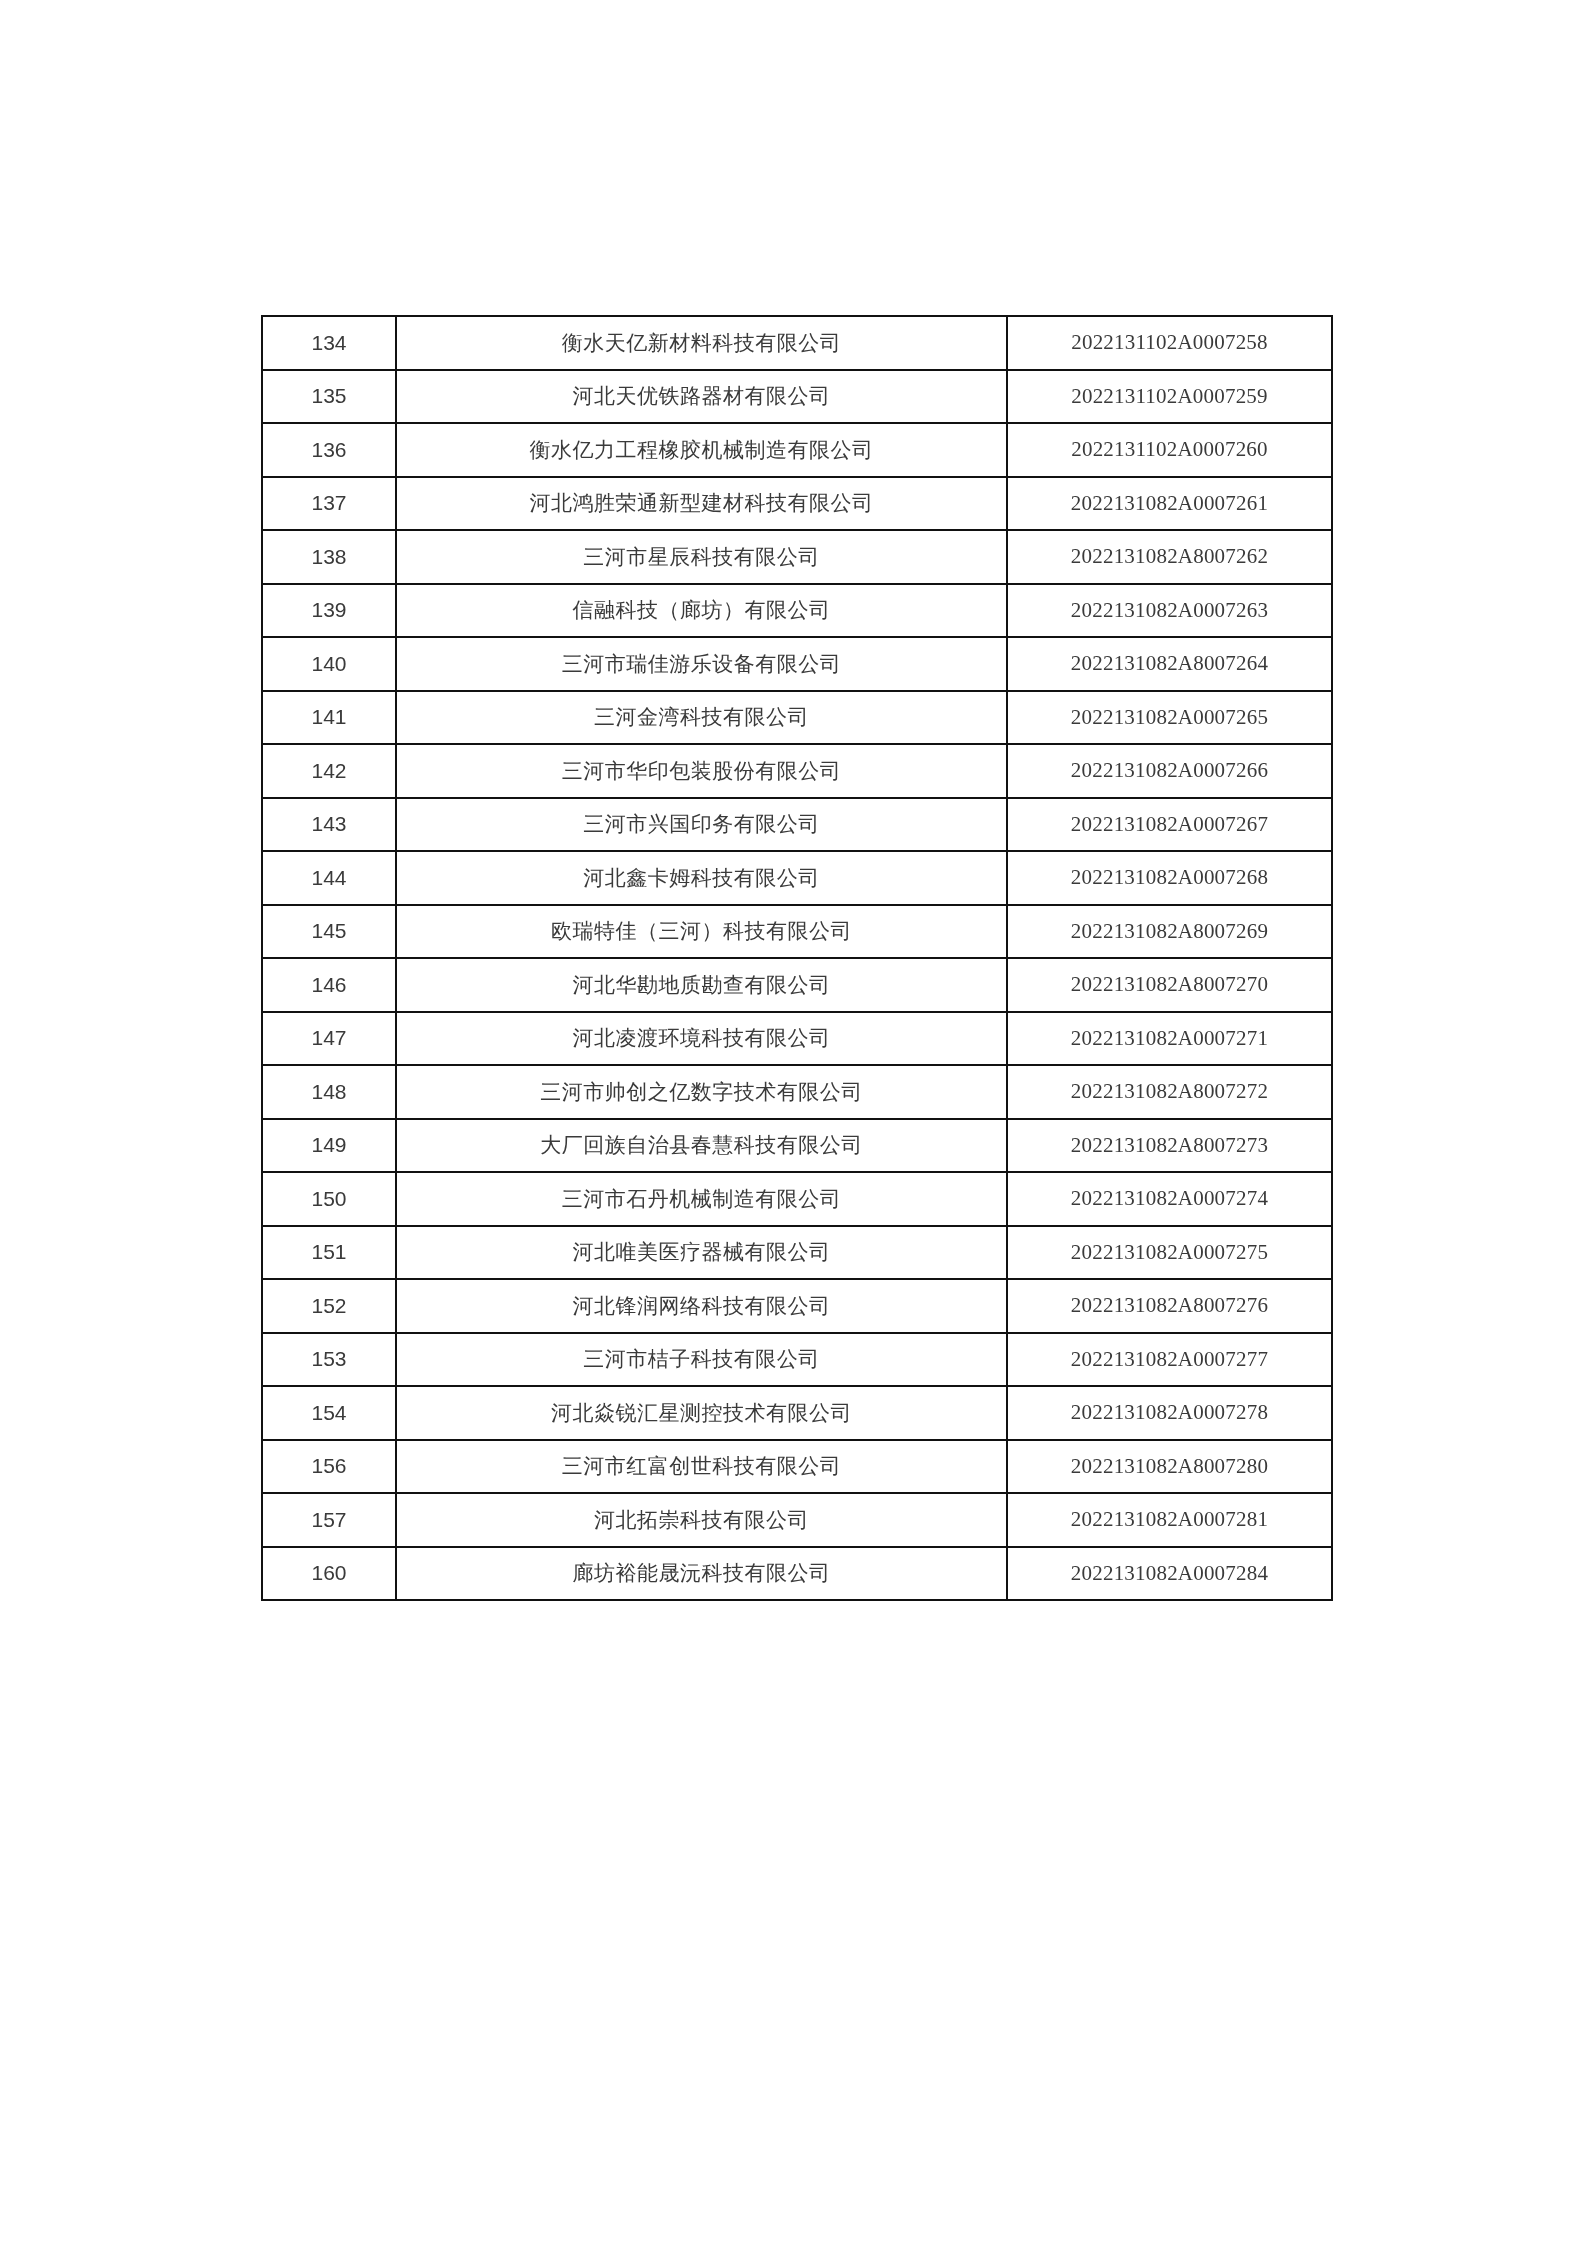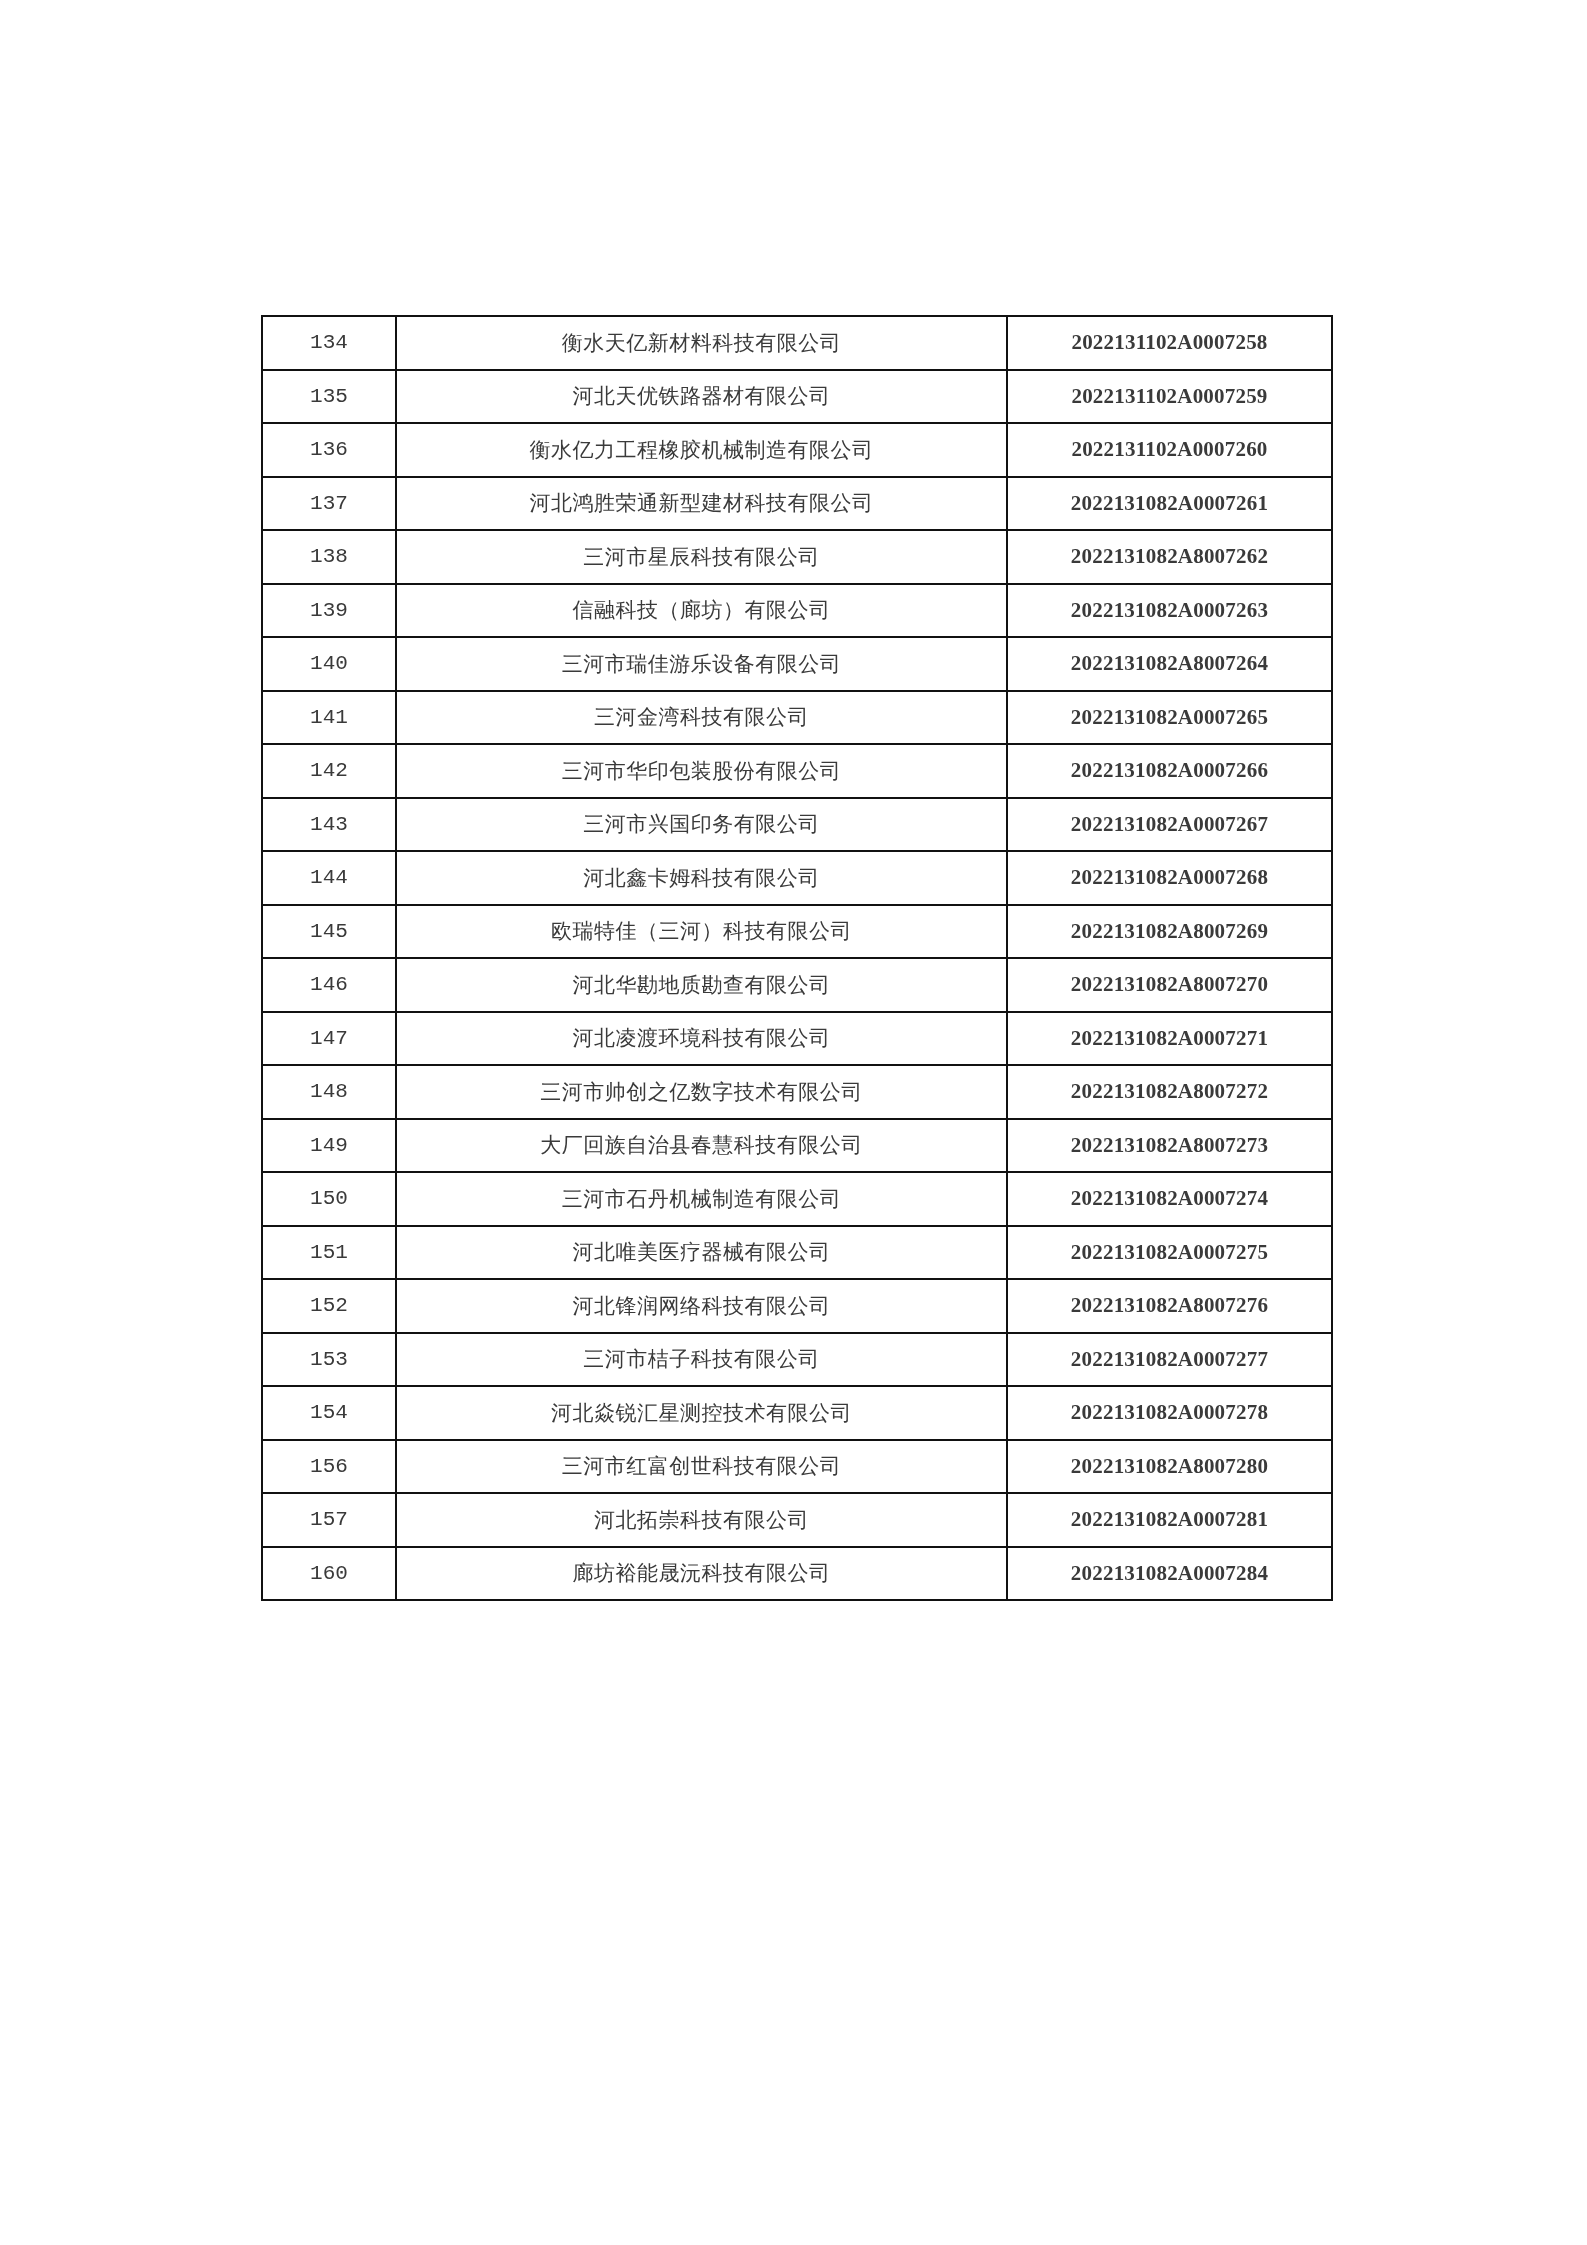--- a/index.html
+++ b/index.html
@@ -3,23 +3,23 @@
 <meta charset="utf-8">
 <style>
   html, body { margin: 0; padding: 0; background: #ffffff; }
   body { width: 1587px; height: 2245px; position: relative; overflow: hidden;
          font-family: "DejaVu Serif", "Liberation Serif", serif; color: #333; }
   .page { position: absolute; left: 0; top: 0; width: 1587px; height: 2245px; background: #fff; }
   table.registry { position: absolute; left: 261px; top: 315px; width: 1064px;
                    border-collapse: collapse; table-layout: fixed; }
   table.registry td { border: 2.5px solid #111; height: 51.5px; padding: 0;
                       text-align: center; vertical-align: middle; font-size: 21px; color: #3a3a3a; }
-  td.c-no { width: 132px; font-family: Liberation Mono, monospace; font-size: 22px; }
+  td.c-no { width: 132px; font-family: Liberation Sans, sans-serif; font-size: 22px; }
   td.c-name { width: 609px; font-family: "DejaVu Sans", sans-serif; font-size: 21px; letter-spacing: 0.5px; margin-left: 44px; }
-  td.c-code { width: 323px; font-family: "Liberation Serif", "DejaVu Serif", serif; font-size: 22px; letter-spacing: 0.2px; font-weight: bold; }
+  td.c-code { width: 323px; font-family: "Liberation Serif", "DejaVu Serif", serif; font-size: 22px; letter-spacing: 0.2px; }
 </style>
 </head>
 <body>
 
 <div class="page">
   <table class="registry">
     <tbody id="rows">
       <tr>
           <td class="c-no">134</td>
           <td class="c-name">衡水天亿新材料科技有限公司</td>

